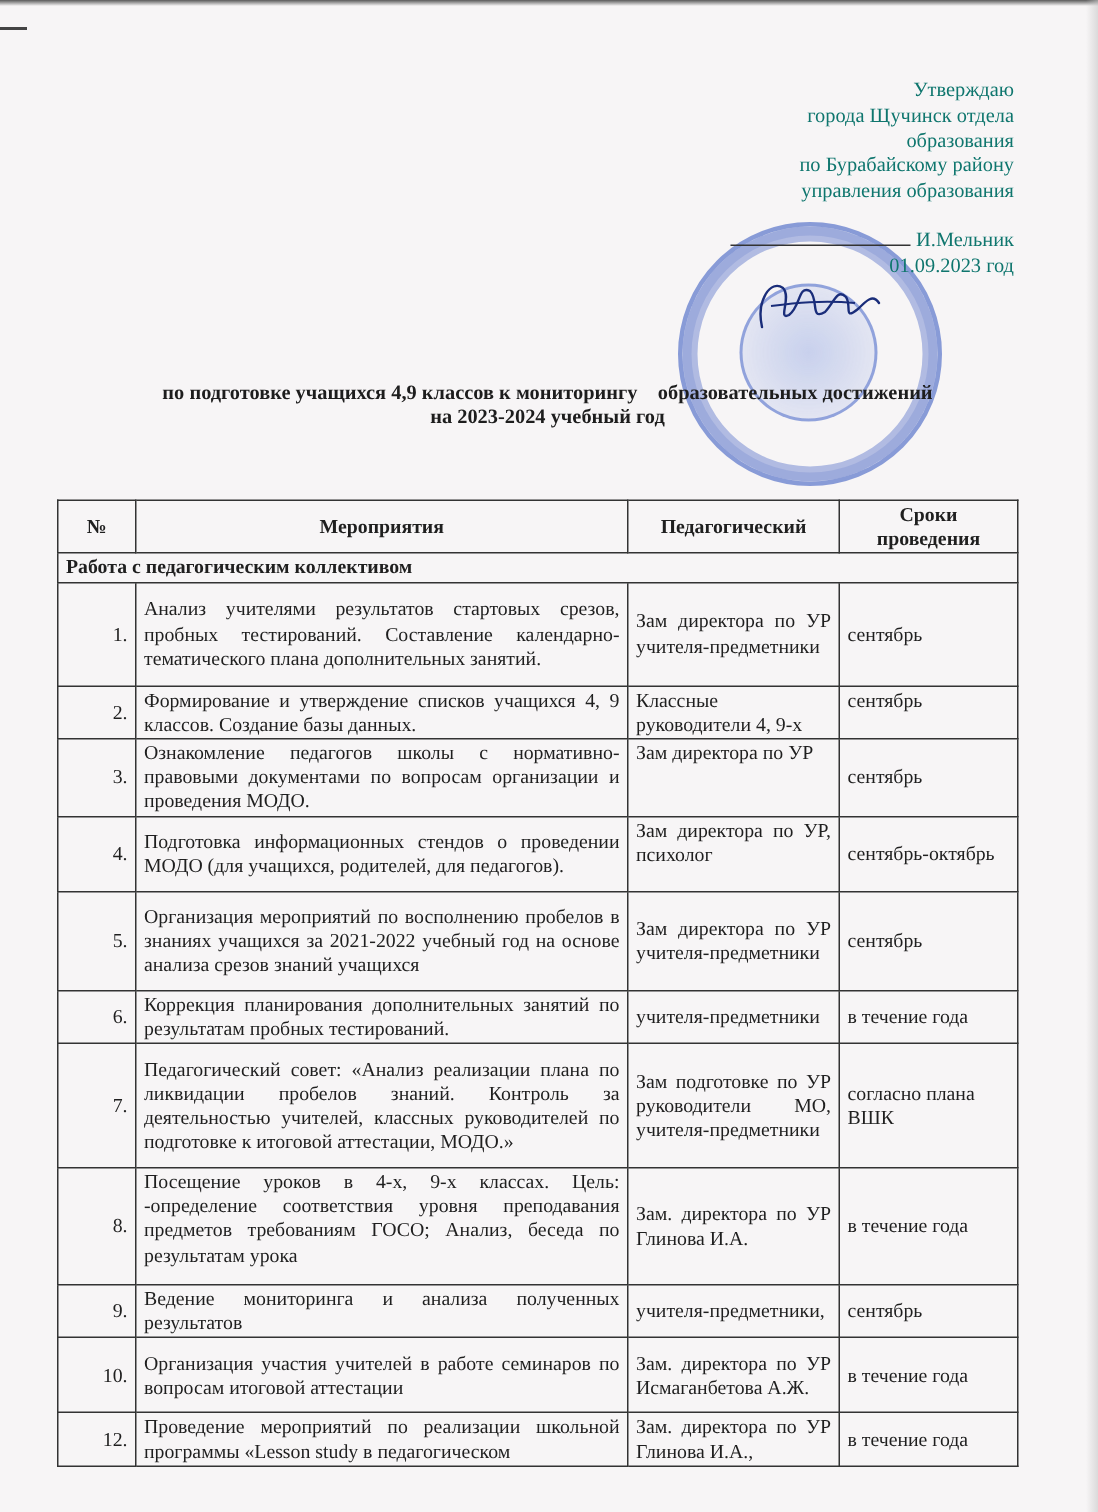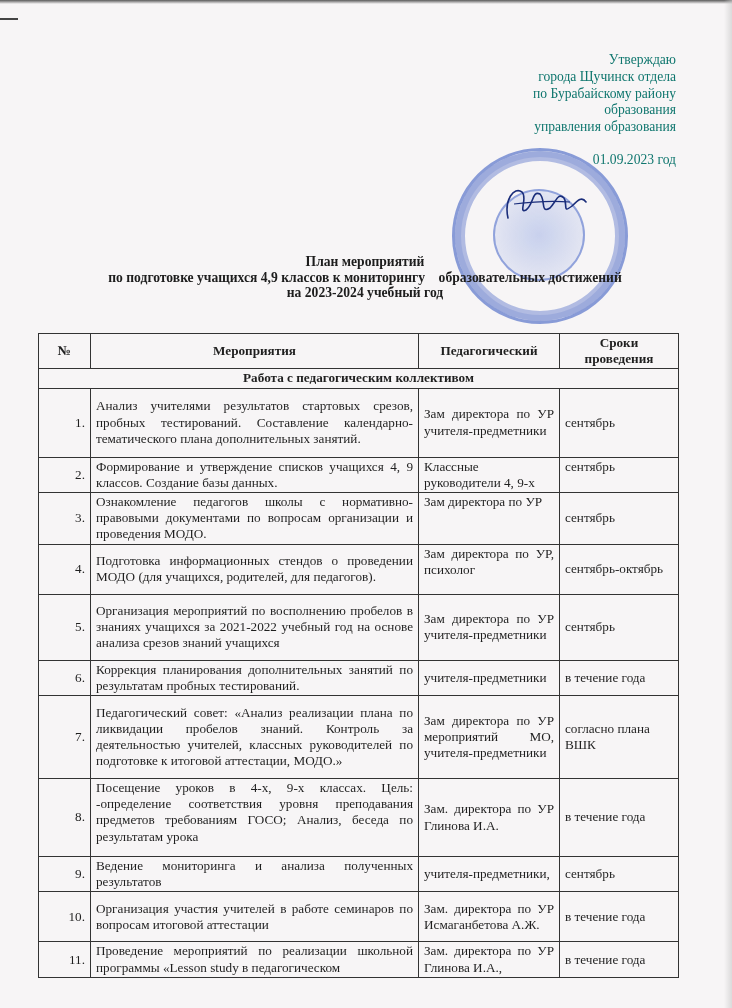--- a/index.html
+++ b/index.html
@@ -30,49 +30,49 @@
     .title { position: absolute; left: 40px; top: 254px; width: 650px; text-align: center;
       font-weight: bold; font-size: 13.6px; line-height: 15.6px; color: #1d1d1d; z-index: 3; }
 
     table.plan { position: absolute; left: 38px; top: 333px; width: 640px; border-collapse: collapse;
       font-size: 13.2px; line-height: 16.2px; color: #1f1f1f; table-layout: fixed; z-index: 3; }
     table.plan td, table.plan th { border: 1px solid #333; padding: 1px 5px; vertical-align: middle; }
     table.plan th { font-weight: bold; text-align: center; height: 31px; }
     .c-num { width: 52px; } .c-act { width: 328px; } .c-resp { width: 141px; } .c-term { width: 119px; }
     td.num { text-align: right; vertical-align: top; padding-right: 6px; }
     td.act, td.resp { text-align: justify; }
-    td.section { text-align: center; font-weight: bold; height: 15px; }
+    td.section { font-weight: bold; height: 15px; }
   </style>
 </head>
 <body>
 
 <div class="scan-edge-top"></div>
 <div class="scan-mark"></div>
 <div class="scan-edge-right"></div>
 
 <div class="stamp">
   <div class="stamp-inner"></div>
 </div>
 <svg class="signature" width="90" height="50" viewBox="0 0 90 50">
   <path d="M8 38 C 4 20, 14 6, 22 12 C 28 18, 18 34, 26 30 C 34 24, 32 10, 40 14 C 46 20, 40 34, 50 28 C 56 22, 58 12, 64 18 C 68 24, 62 34, 72 26 C 78 20, 82 16, 86 22" fill="none" stroke="#1a2d7a" stroke-width="1.6" stroke-linecap="round"></path>
   <path d="M14 24 C 30 22, 48 20, 70 22" fill="none" stroke="#1a2d7a" stroke-width="1.2"></path>
 </svg>
 
 <div class="approval">
   <div>Утверждаю</div>
   <div>города Щучинск отдела</div>
+  <div>образования</div>
   <div>по Бурабайскому району</div>
-  <div>образования</div>
   <div>управления образования</div>
   <div style="height:16px"></div>
+  <div><span class="sig-line"></span><span>И.Мельник</span></div>
   <div>01.09.2023 год</div>
 </div>
 
 <div class="title">
-  <div>План мероприятий</div>
   <div style="white-space:pre">по подготовке учащихся 4,9 классов к мониторингу    образовательных достижений</div>
   <div>на 2023-2024 учебный год</div>
 </div>
 
 <table class="plan">
   <colgroup>
       <col class="c-num">
       <col class="c-act">
       <col class="c-resp">
       <col class="c-term">
@@ -121,21 +121,21 @@
     </tr>
     <tr style="height:34px">
       <td class="num">6.</td>
       <td class="act">Коррекция планирования дополнительных занятий по результатам пробных тестирований.</td>
       <td class="resp">учителя-предметники</td>
       <td class="term">в течение года</td>
     </tr>
     <tr style="height:83px">
       <td class="num">7.</td>
       <td class="act">Педагогический совет: «Анализ реализации плана по ликвидации пробелов знаний. Контроль за деятельностью учителей, классных руководителей по подготовке к итоговой аттестации, МОДО.»</td>
-      <td class="resp">Зам директора по УР мероприятий МО, учителя-предметники</td>
+      <td class="resp">Зам подготовке по УР руководители МО, учителя-предметники</td>
       <td class="term">согласно плана ВШК</td>
     </tr>
     <tr style="height:78px">
       <td class="num">8.</td>
       <td class="act" style="vertical-align:top">Посещение уроков в 4-х, 9-х классах. Цель: -определение соответствия уровня преподавания предметов требованиям ГОСО; Анализ, беседа по результатам урока</td>
       <td class="resp">Зам. директора по УР Глинова И.А.</td>
       <td class="term">в течение года</td>
     </tr>
     <tr style="height:30px">
       <td class="num">9.</td>
@@ -143,19 +143,19 @@
       <td class="resp">учителя-предметники,</td>
       <td class="term">сентябрь</td>
     </tr>
     <tr style="height:50px">
       <td class="num">10.</td>
       <td class="act">Организация участия учителей в работе семинаров по вопросам итоговой аттестации</td>
       <td class="resp">Зам. директора по УР Исмаганбетова А.Ж.</td>
       <td class="term">в течение года</td>
     </tr>
     <tr style="height:34px">
-      <td class="num">11.</td>
+      <td class="num">12.</td>
       <td class="act">Проведение мероприятий по реализации школьной программы «Lesson study в педагогическом</td>
       <td class="resp">Зам. директора по УР Глинова И.А.,</td>
       <td class="term">в течение года</td>
     </tr>
   </tbody>
 </table>
 
 </body></html>

